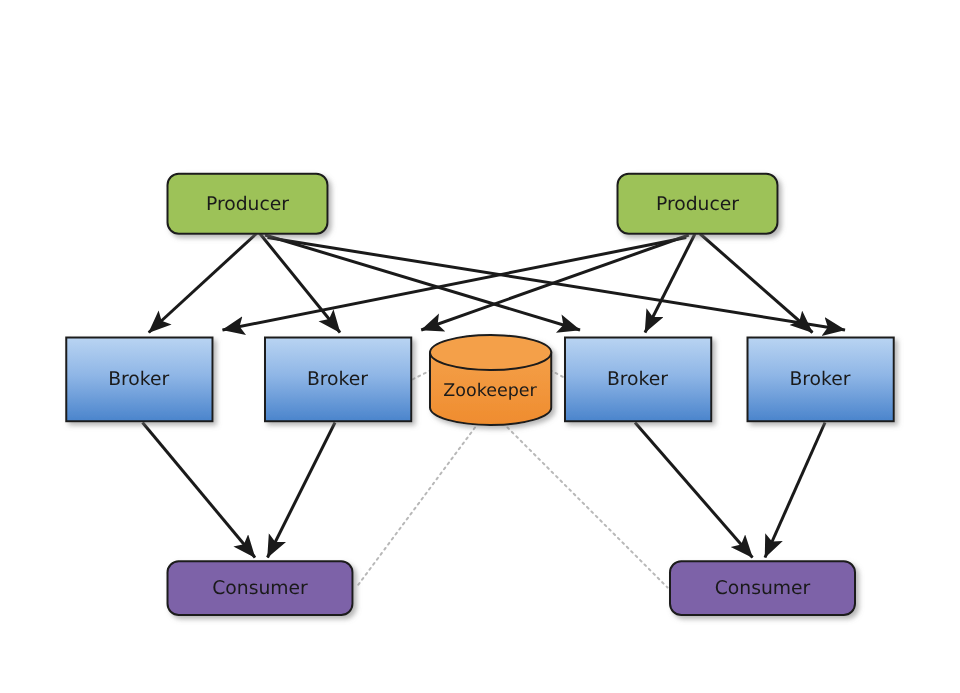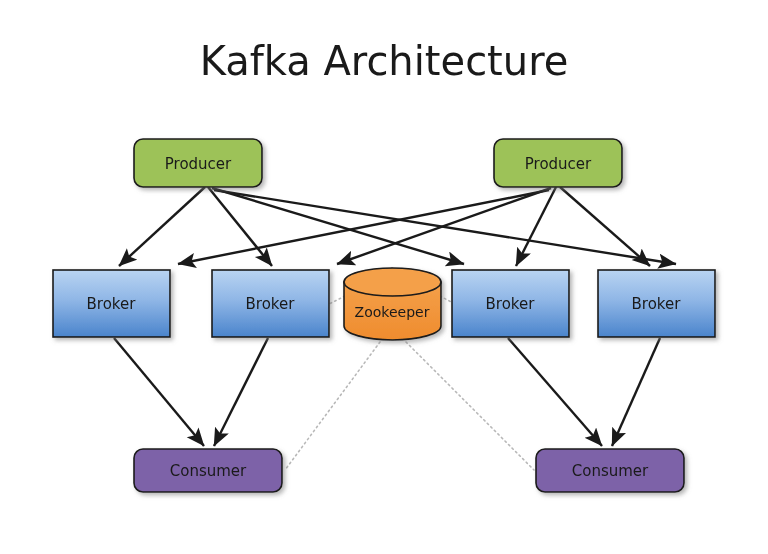--- a/index.html
+++ b/index.html
@@ -63,21 +63,20 @@
   .shape-outline {
     stroke: #1a1a1a;
     stroke-width: 1.6;
   }
 </style>
 </head>
 <body>
 
 <div id="diagram-root">
 
-  <div id="diagram-title">Kafka Architecture</div>
 
   <svg id="diagram-canvas" viewBox="0 0 768 554">
     <defs>
       <linearGradient id="brokerGrad" x1="0" y1="0" x2="0" y2="1">
         <stop offset="0%" stop-color="#b9d4f2"></stop>
         <stop offset="45%" stop-color="#8fb6e6"></stop>
         <stop offset="100%" stop-color="#4a84cc"></stop>
       </linearGradient>
       <linearGradient id="zkGrad" x1="0" y1="0" x2="0" y2="1">
         <stop offset="0%" stop-color="#f4a04a"></stop>

